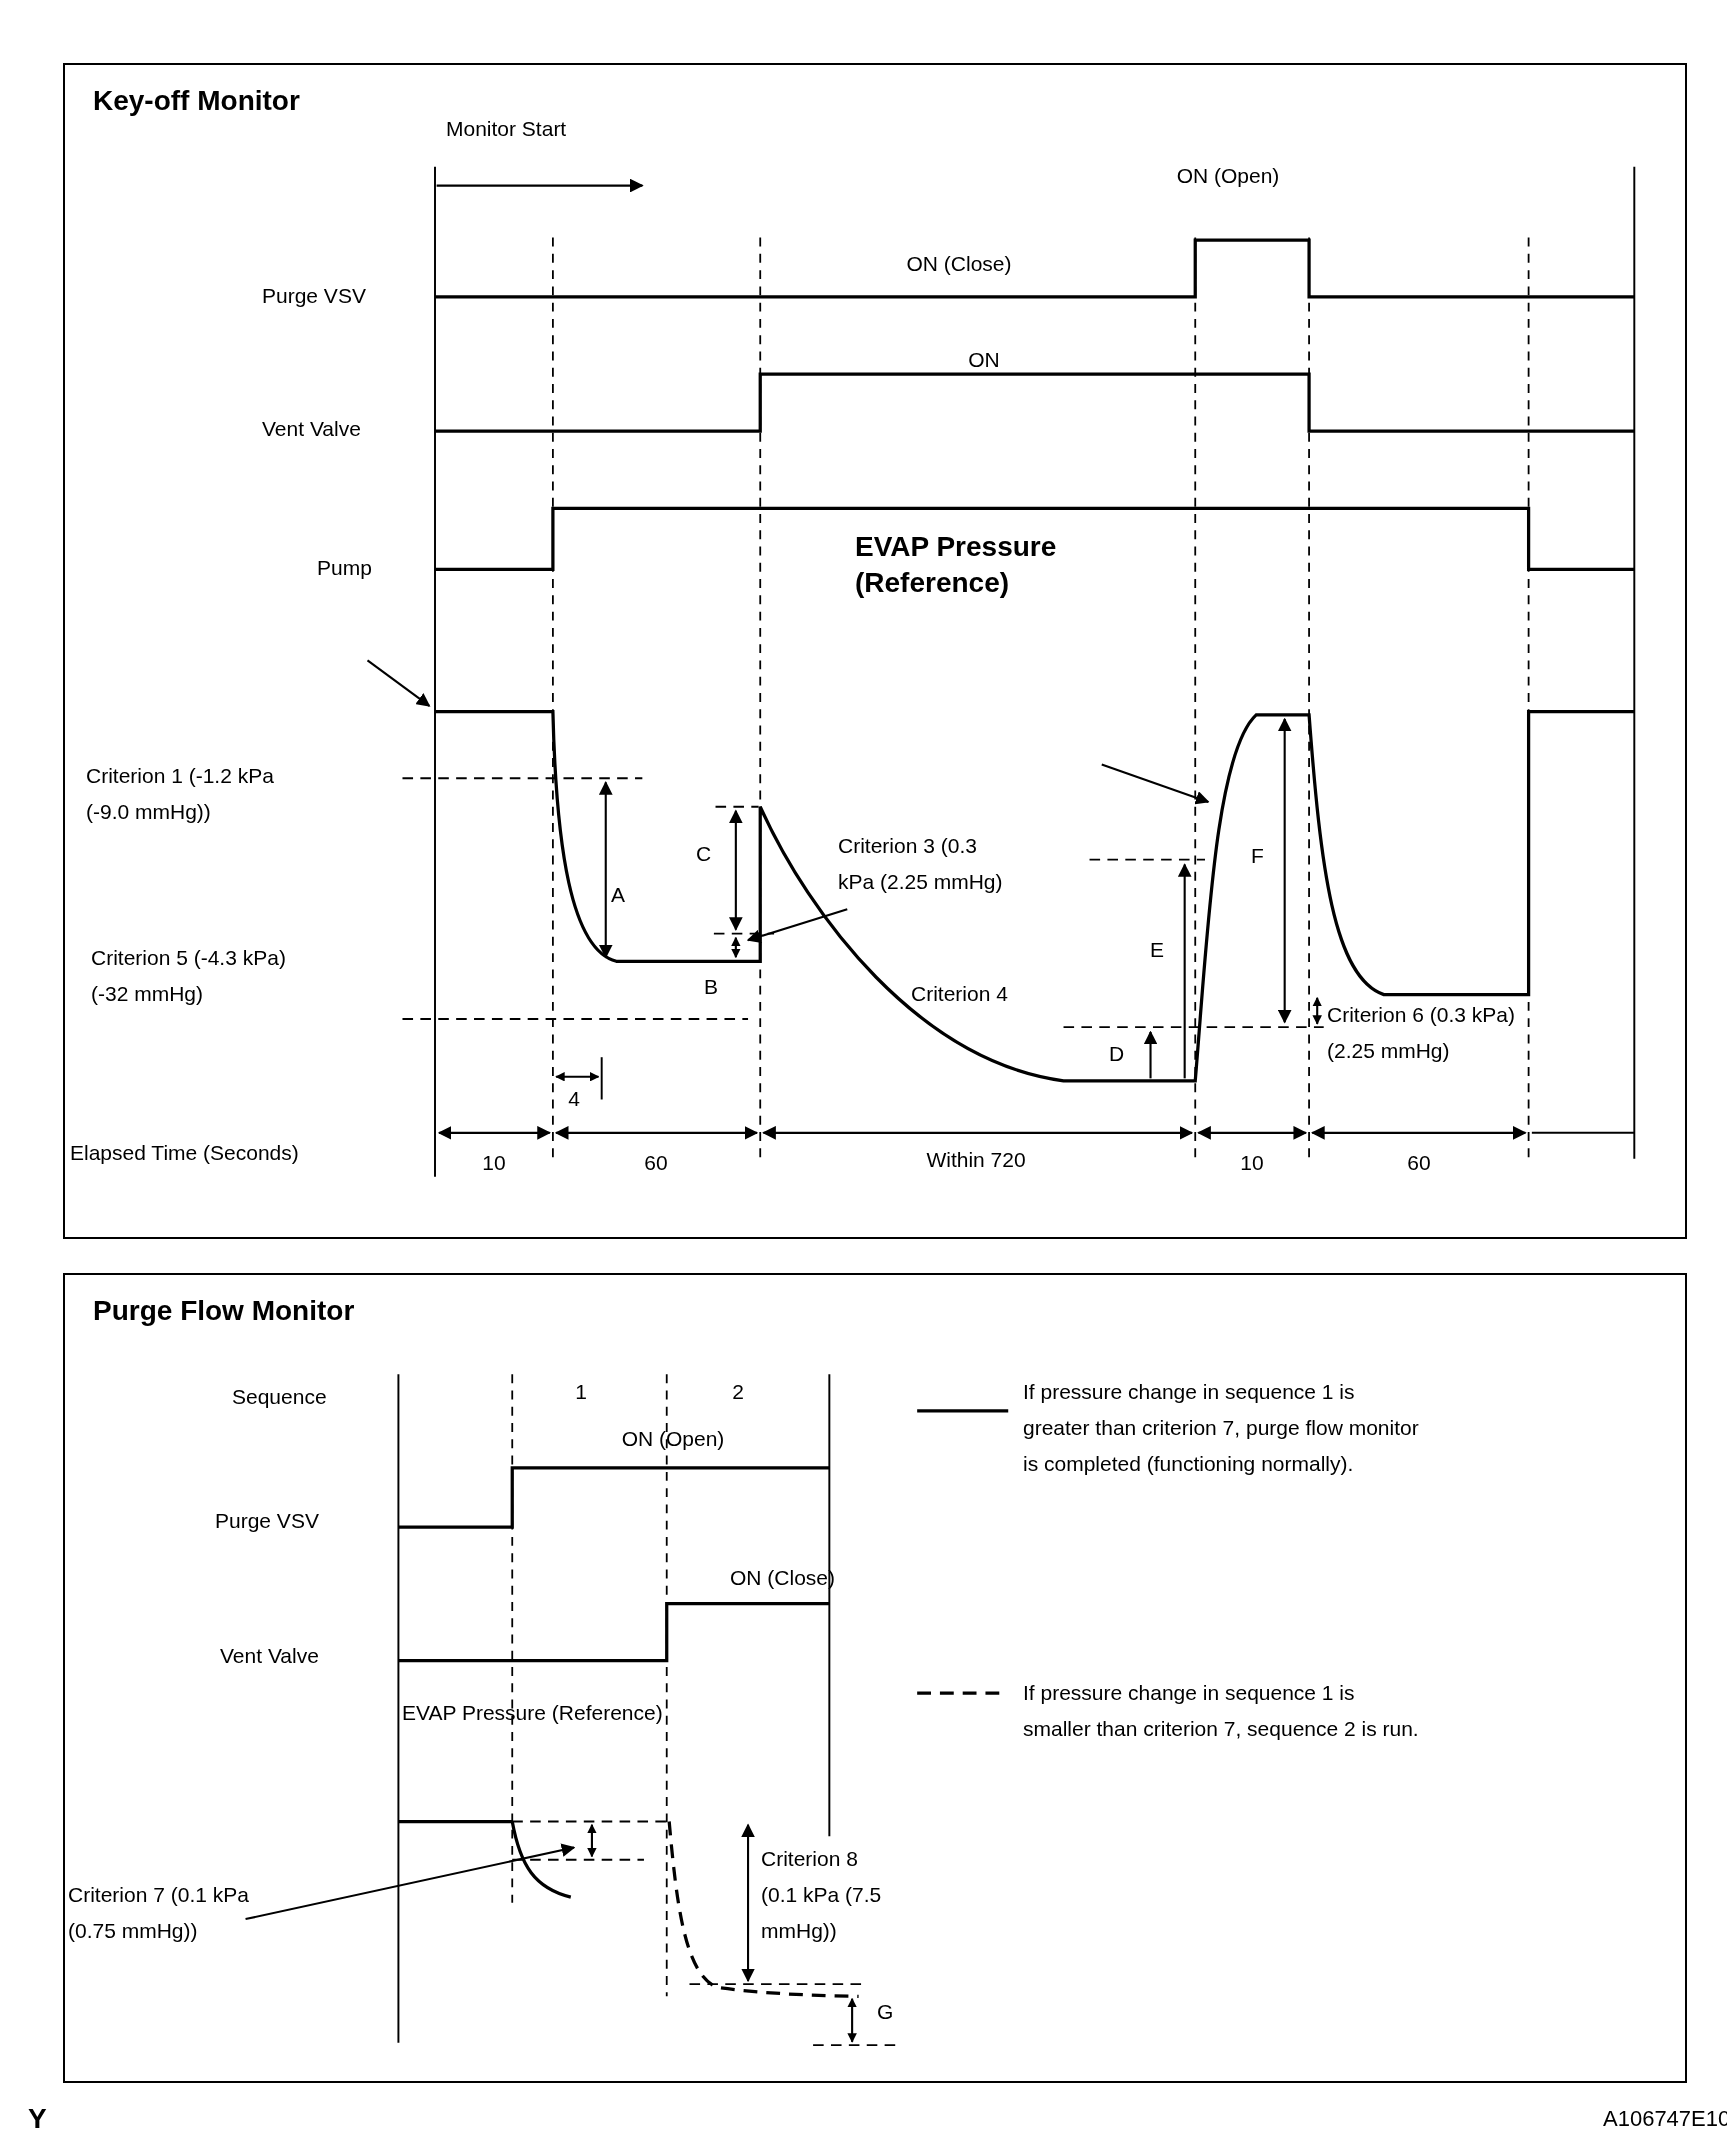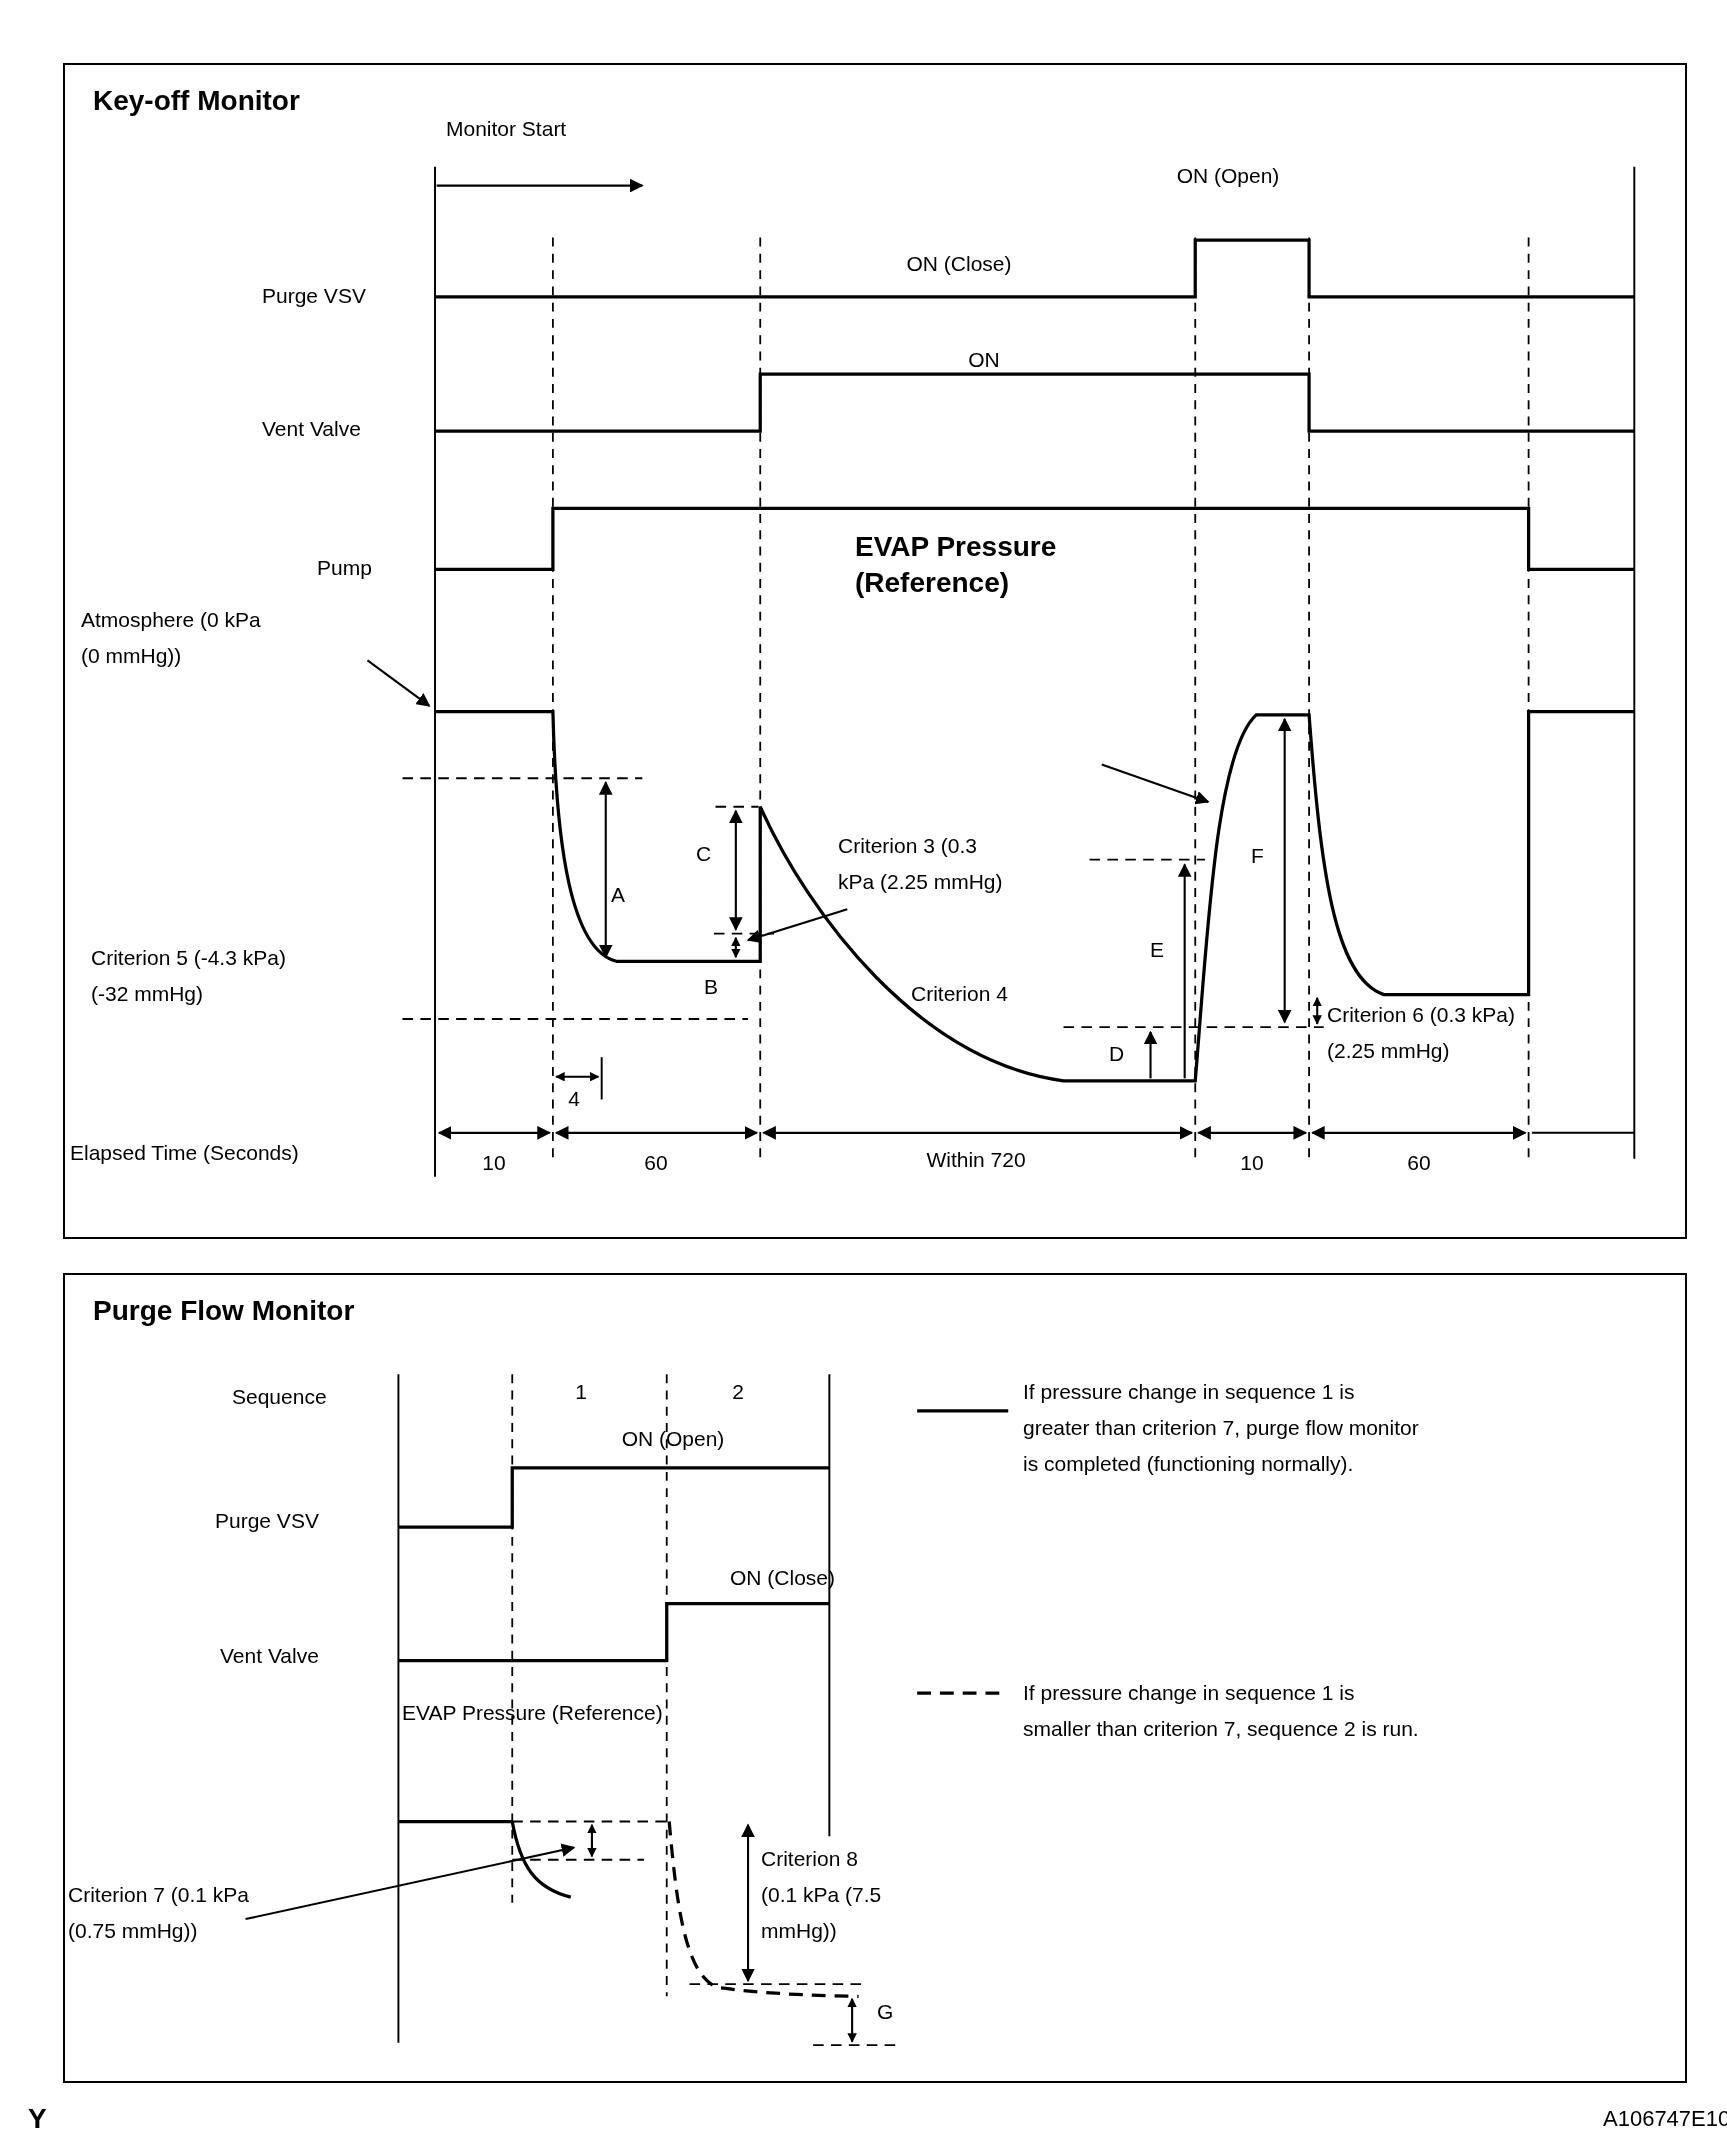--- a/index.html
+++ b/index.html
@@ -118,22 +118,22 @@
   <div class="lbl bold" style="left:93px;top:83px">Key-off Monitor</div>
   <div class="lbl" style="left:446px;top:111px">Monitor Start</div>
   <div class="lbl" style="left:262px;top:278px">Purge VSV</div>
   <div class="lbl ctr" style="left:959px;top:246px">ON (Close)</div>
   <div class="lbl ctr" style="left:1228px;top:158px">ON (Open)</div>
   <div class="lbl" style="left:262px;top:411px">Vent Valve</div>
   <div class="lbl ctr" style="left:984px;top:342px">ON</div>
   <div class="lbl" style="left:317px;top:550px">Pump</div>
   <div class="lbl bold" style="left:855px;top:529px">EVAP Pressure
 (Reference)</div>
-  <div class="lbl" style="left:81px;top:602px">Atmosphere (0 kPa
-(0 mmHg))</div>
+  <div class="lbl" style="left:86px;top:758px">Criterion 1 (-1.2 kPa
+(-9.0 mmHg))</div>
   <div class="lbl" style="left:838px;top:828px">Criterion 3 (0.3
 kPa (2.25 mmHg)</div>
   <div class="lbl" style="left:911px;top:976px">Criterion 4</div>
   <div class="lbl" style="left:91px;top:940px">Criterion 5 (-4.3 kPa)
 (-32 mmHg)</div>
   <div class="lbl" style="left:1327px;top:997px">Criterion 6 (0.3 kPa)
 (2.25 mmHg)</div>
   <div class="lbl" style="left:611px;top:877px">A</div>
   <div class="lbl" style="left:696px;top:836px">C</div>
   <div class="lbl" style="left:704px;top:969px">B</div>

